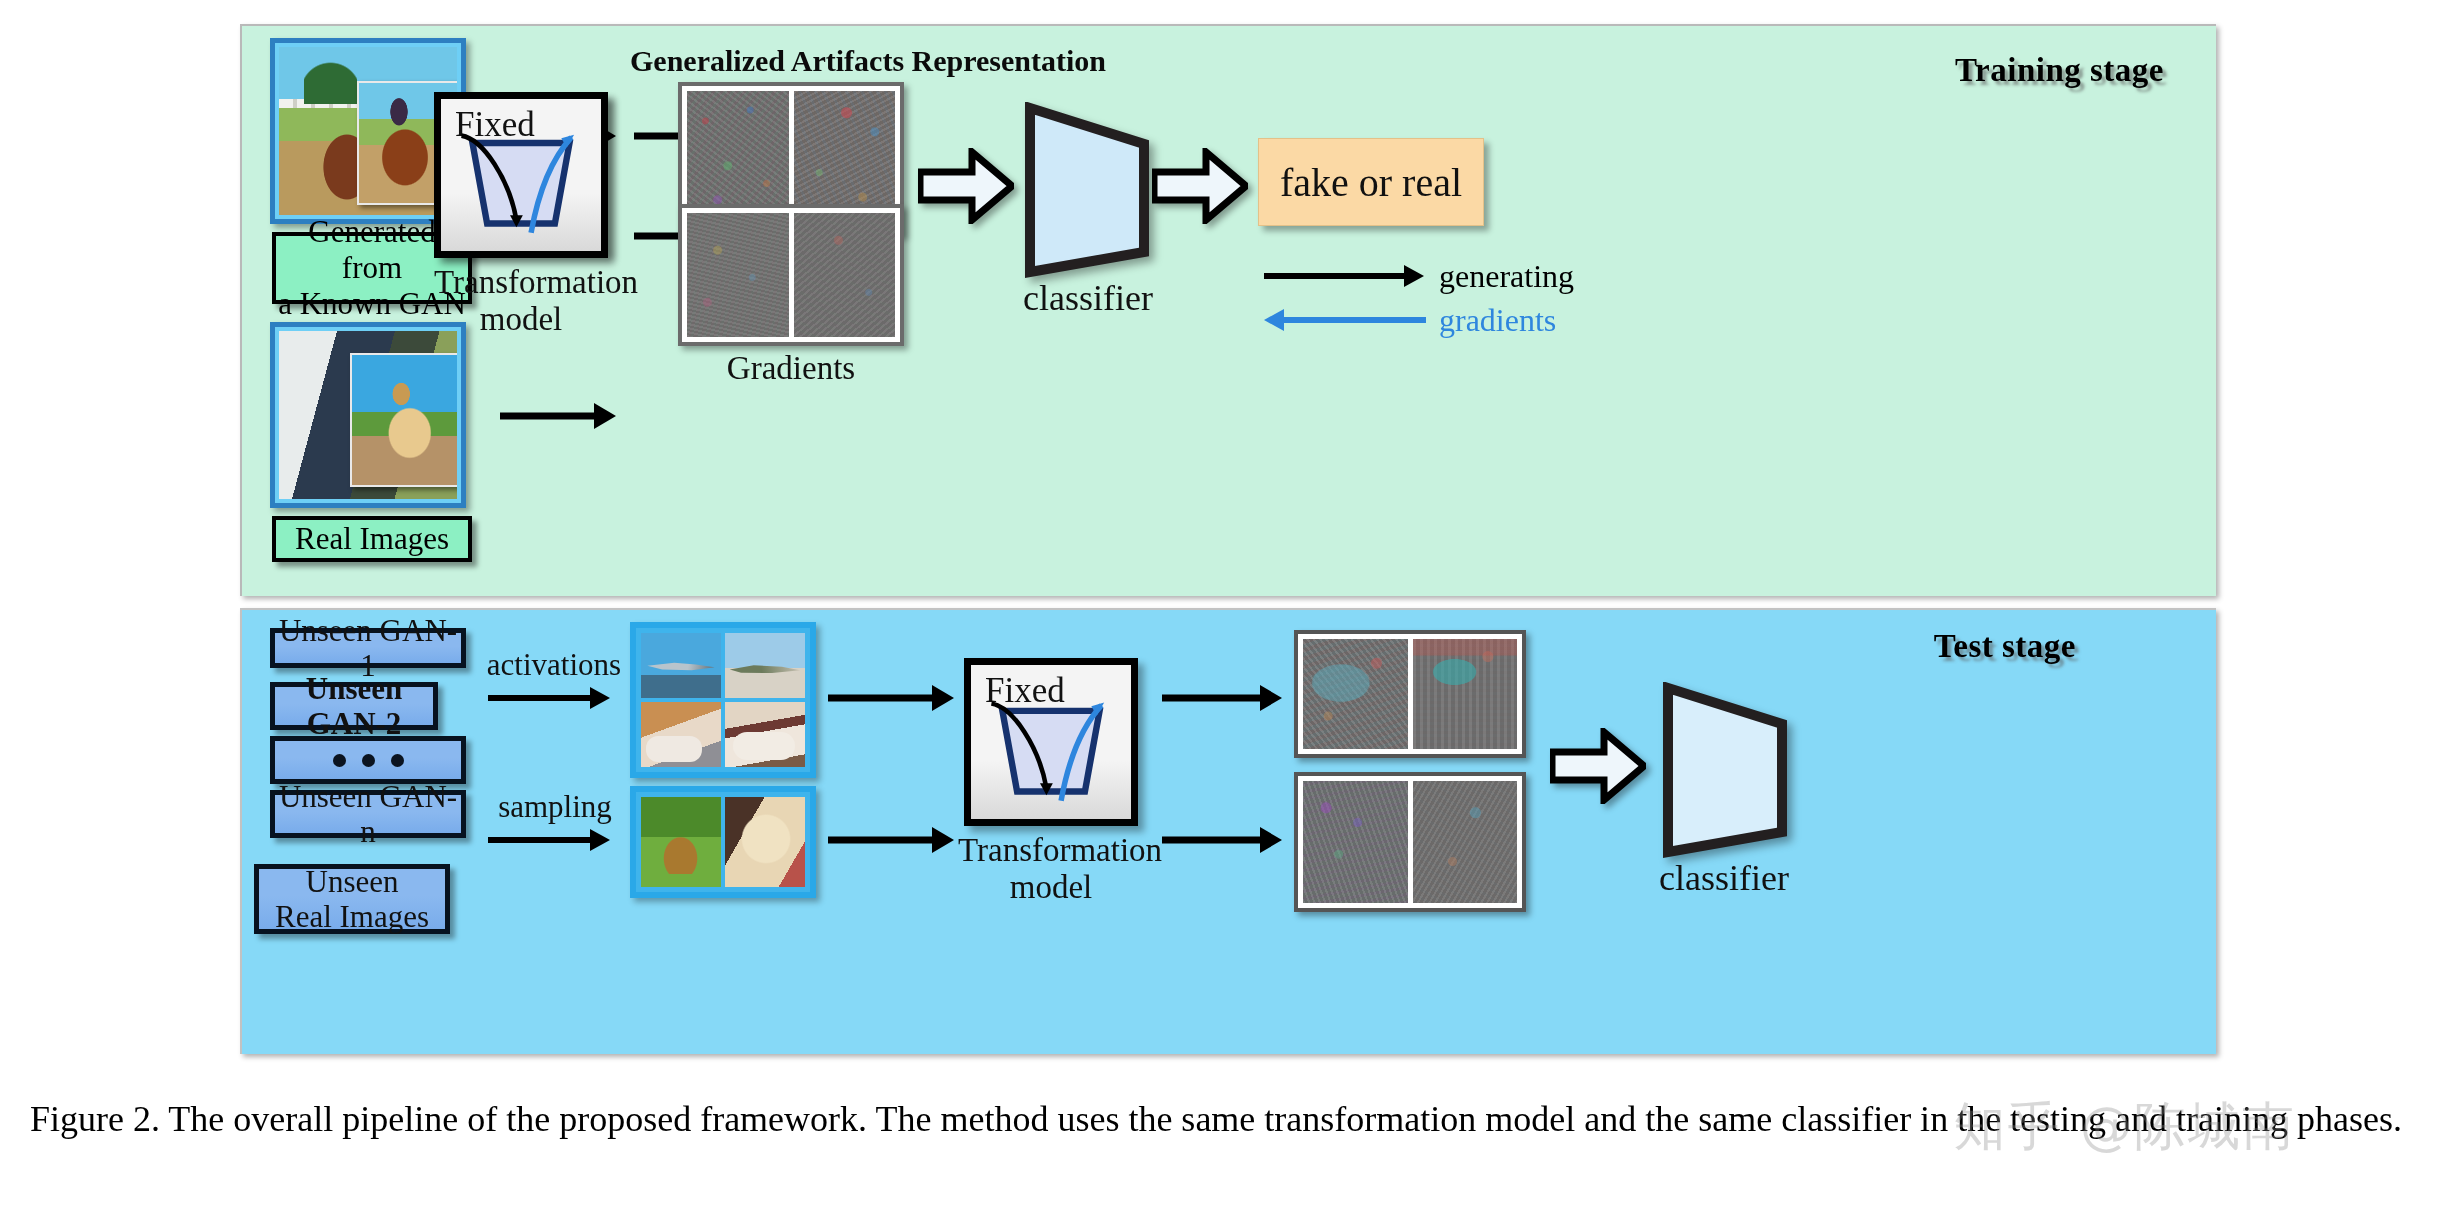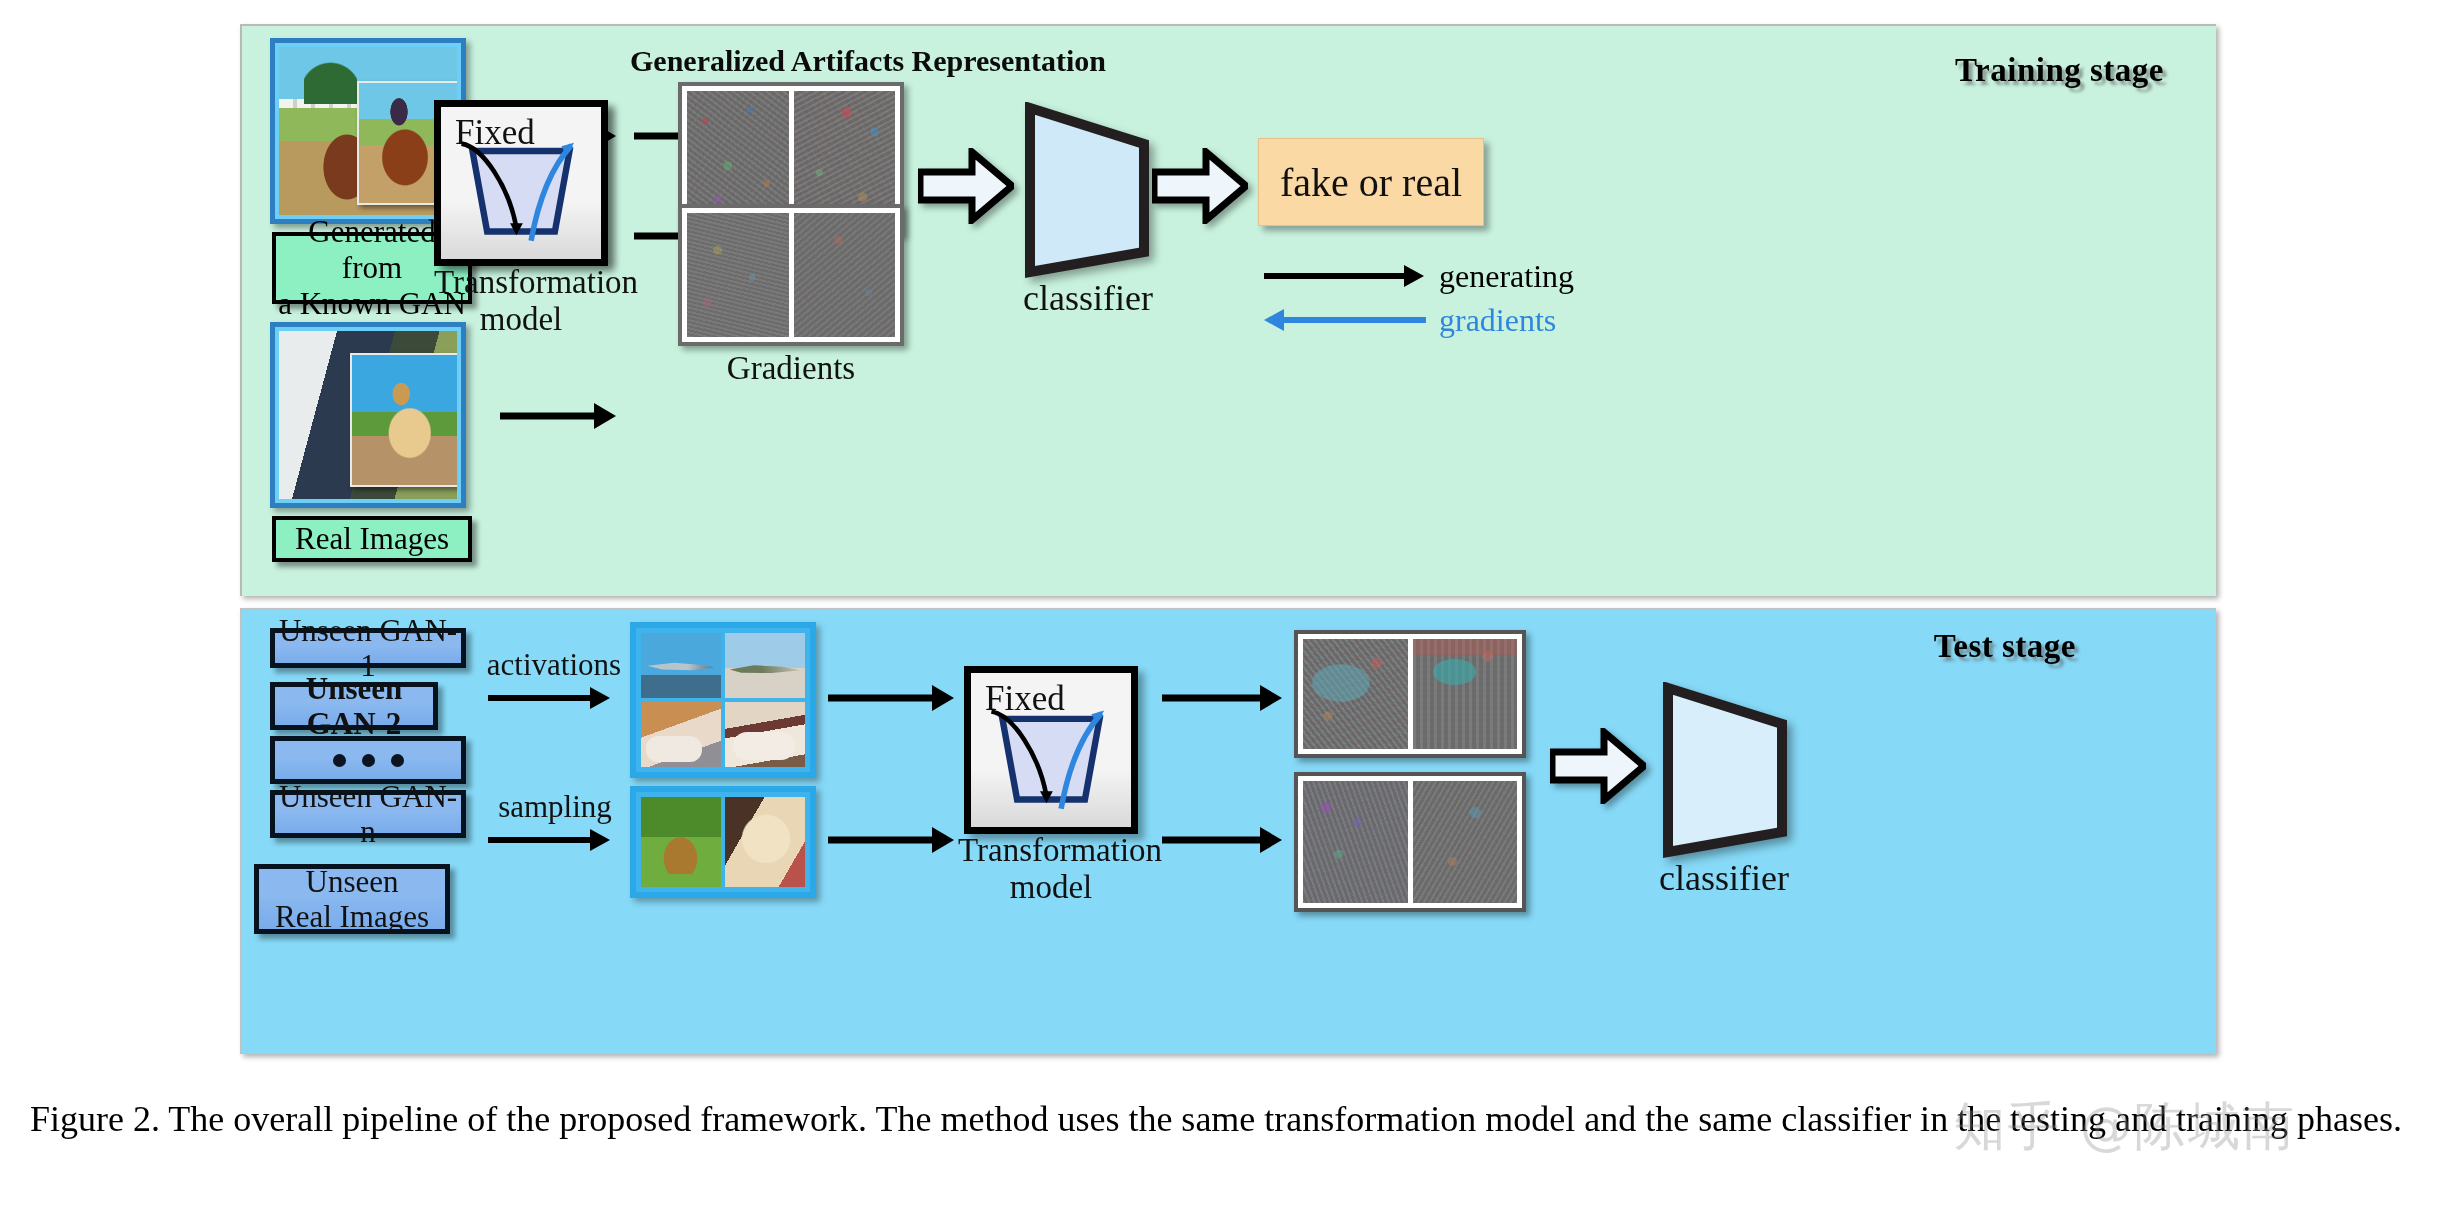--- a/index.html
+++ b/index.html
@@ -119,21 +119,20 @@
     text-align:center;
     font-size: 31px; line-height:1.16; color:#000;
   }
 
   
   .tm-box {
     position:absolute;
     background: linear-gradient(#f4f4f4 0 62%, #d9d9d9 100%);
     border: 7px solid #000;
     box-shadow: 6px 6px 7px rgba(0,0,0,0.33);
-    margin-top: 8px;
   }
   .tm-fixed {
     position:absolute; left:14px; top:6px;
     font-size:35px; color:#111;
   }
 
   
   .thin-arrow { position:absolute; height:0; }
   .thin-arrow .shaft {
     position:absolute; left:0; top:50%; transform:translateY(-50%);

